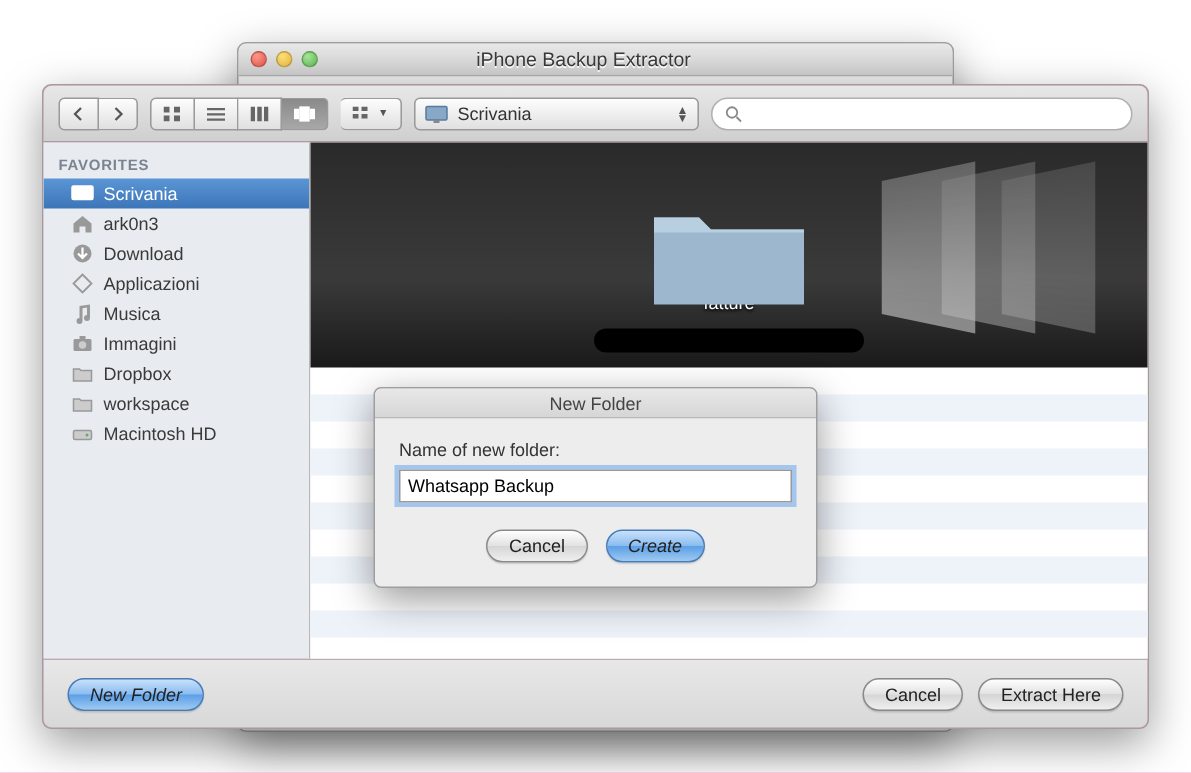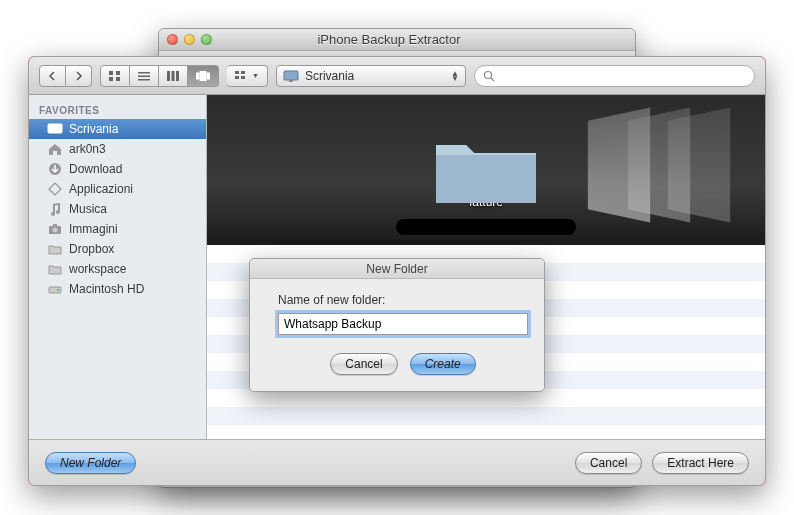--- a/index.html
+++ b/index.html
@@ -199,21 +199,21 @@
 .sheet-title {
   height: 20px;
   background: linear-gradient(#e8e8e8, #d6d6d6);
   border-bottom: 1px solid #b8b8b8;
   border-radius: 5px 5px 0 0;
   text-align: center;
   font-size: 12px;
   line-height: 20px;
   color: #444;
 }
-.sheet-body { padding: 14px 16px 16px; margin-left: 12px; }
+.sheet-body { padding: 14px 16px 16px; }
 .sheet-label { font-size: 12px; color: #333; margin-bottom: 6px; }
 .sheet-input {
   width: 100%;
   height: 22px;
   border: 1px solid #999;
   box-shadow: 0 0 0 3px #a3c6ee;
   padding: 0 5px;
   font-size: 12px;
   font-family: inherit;
   outline: none;

